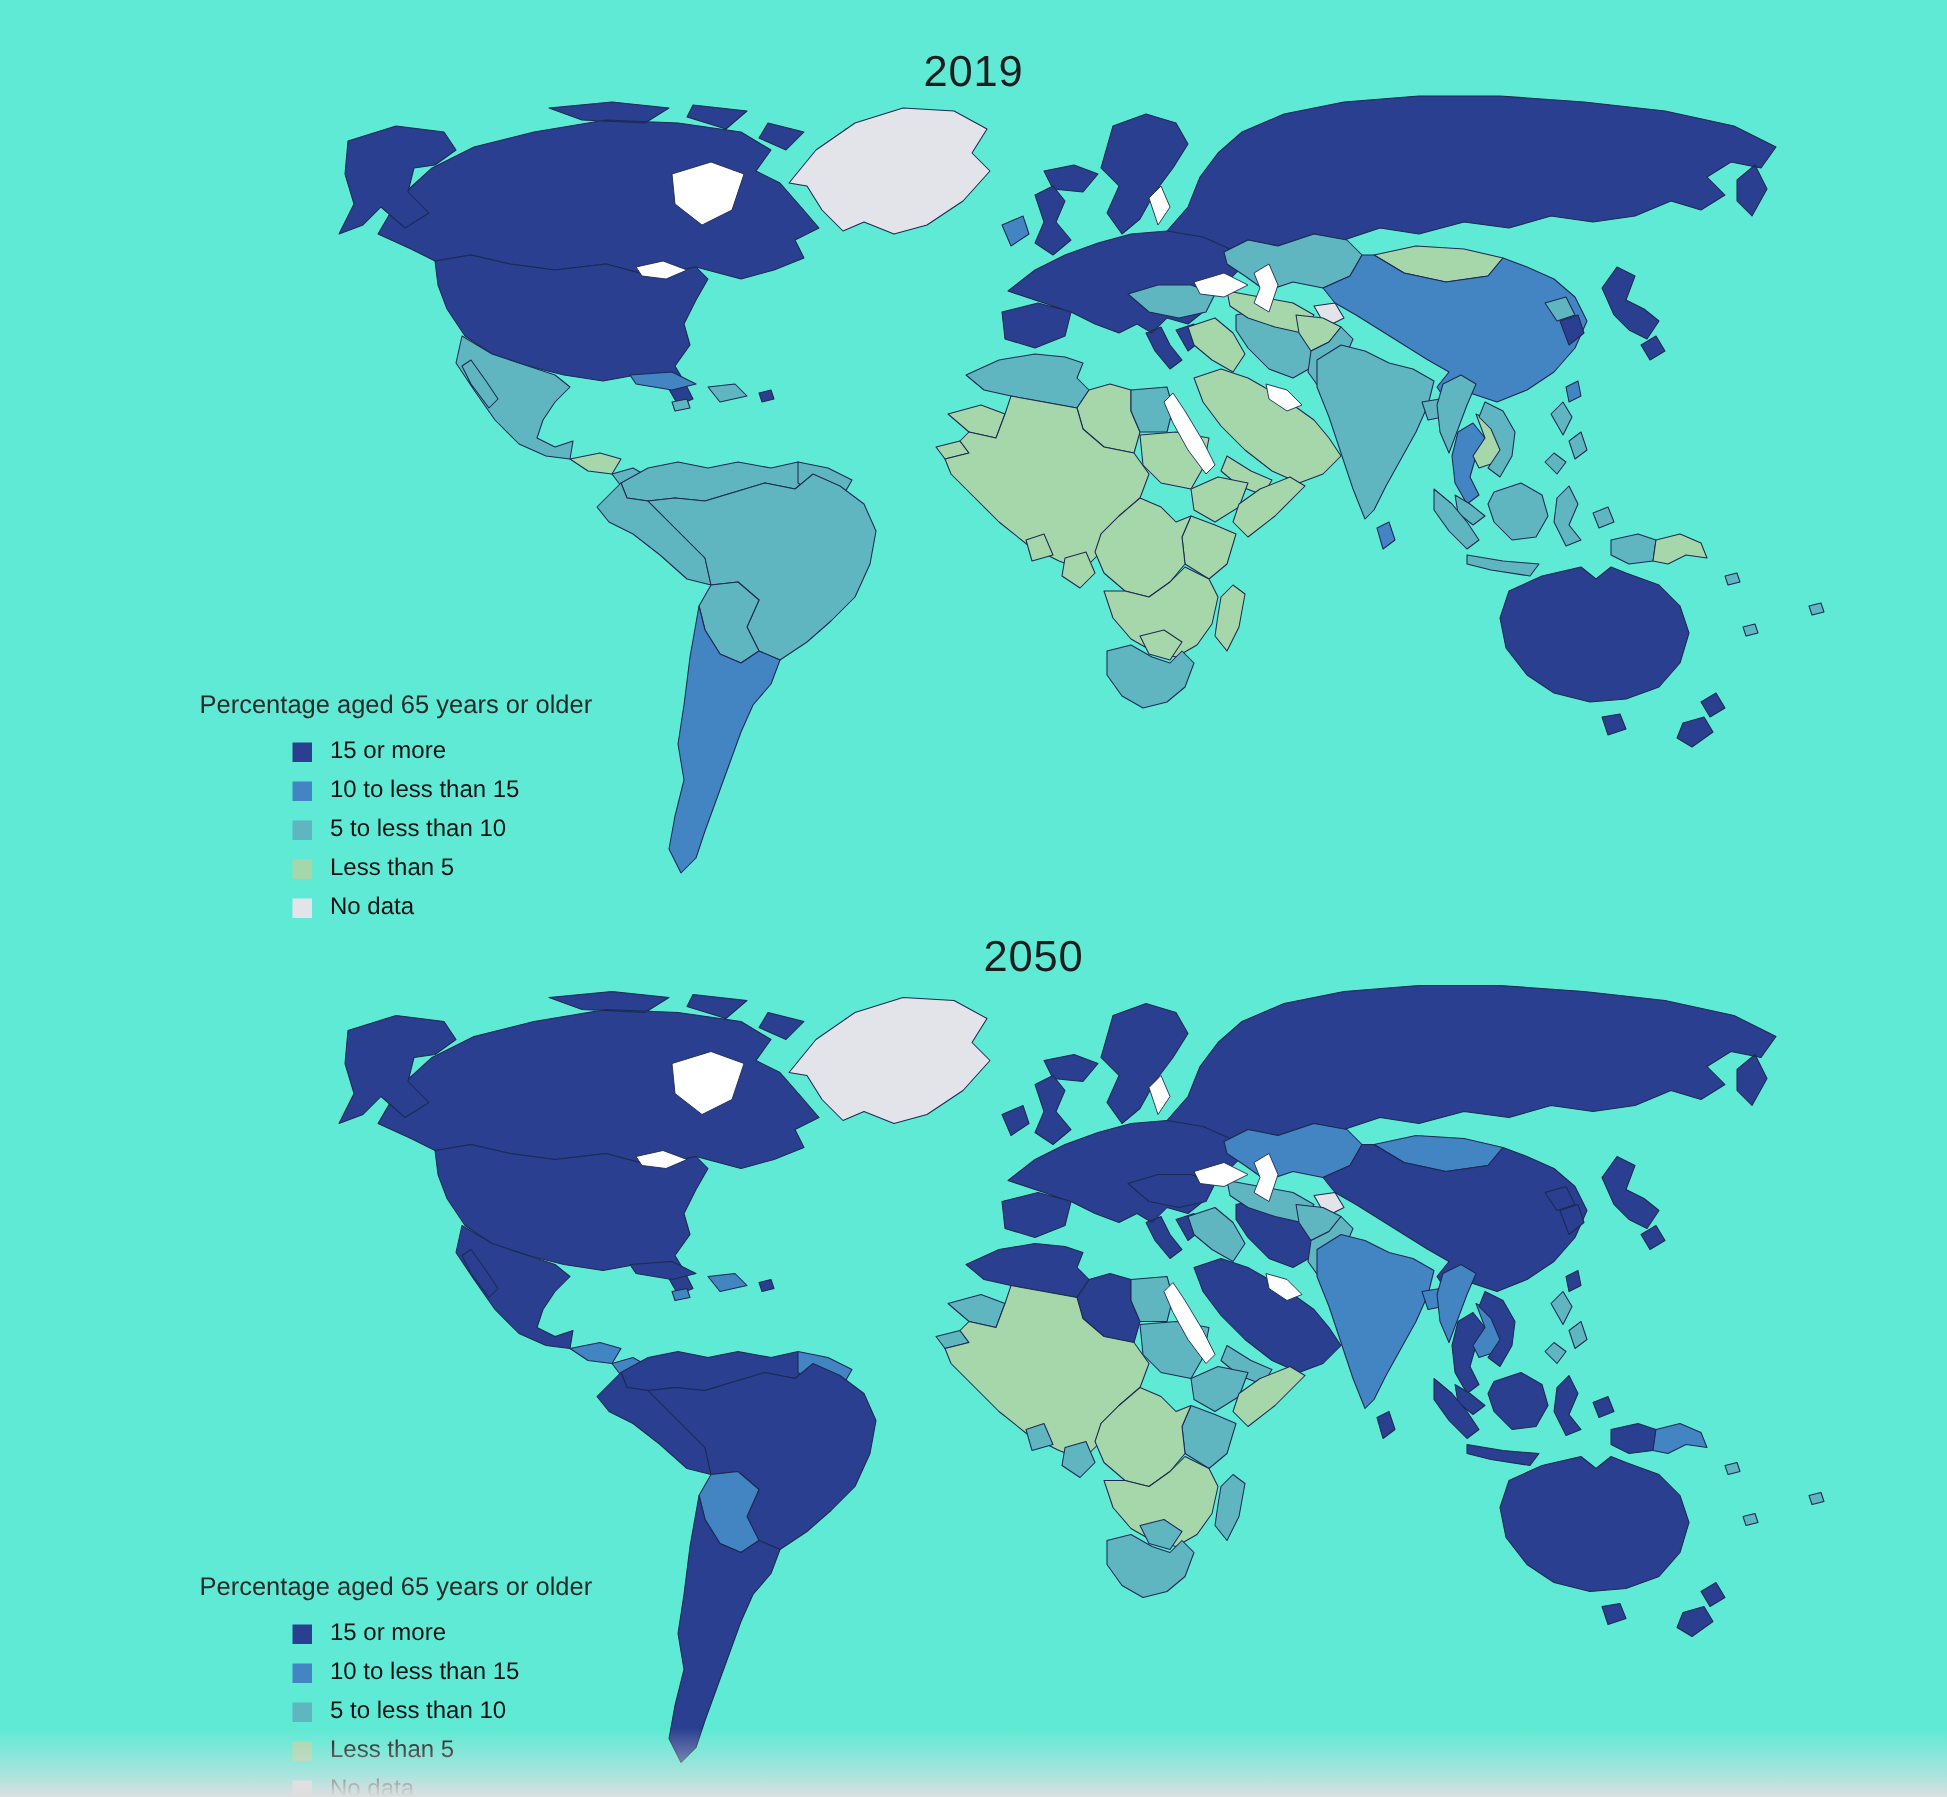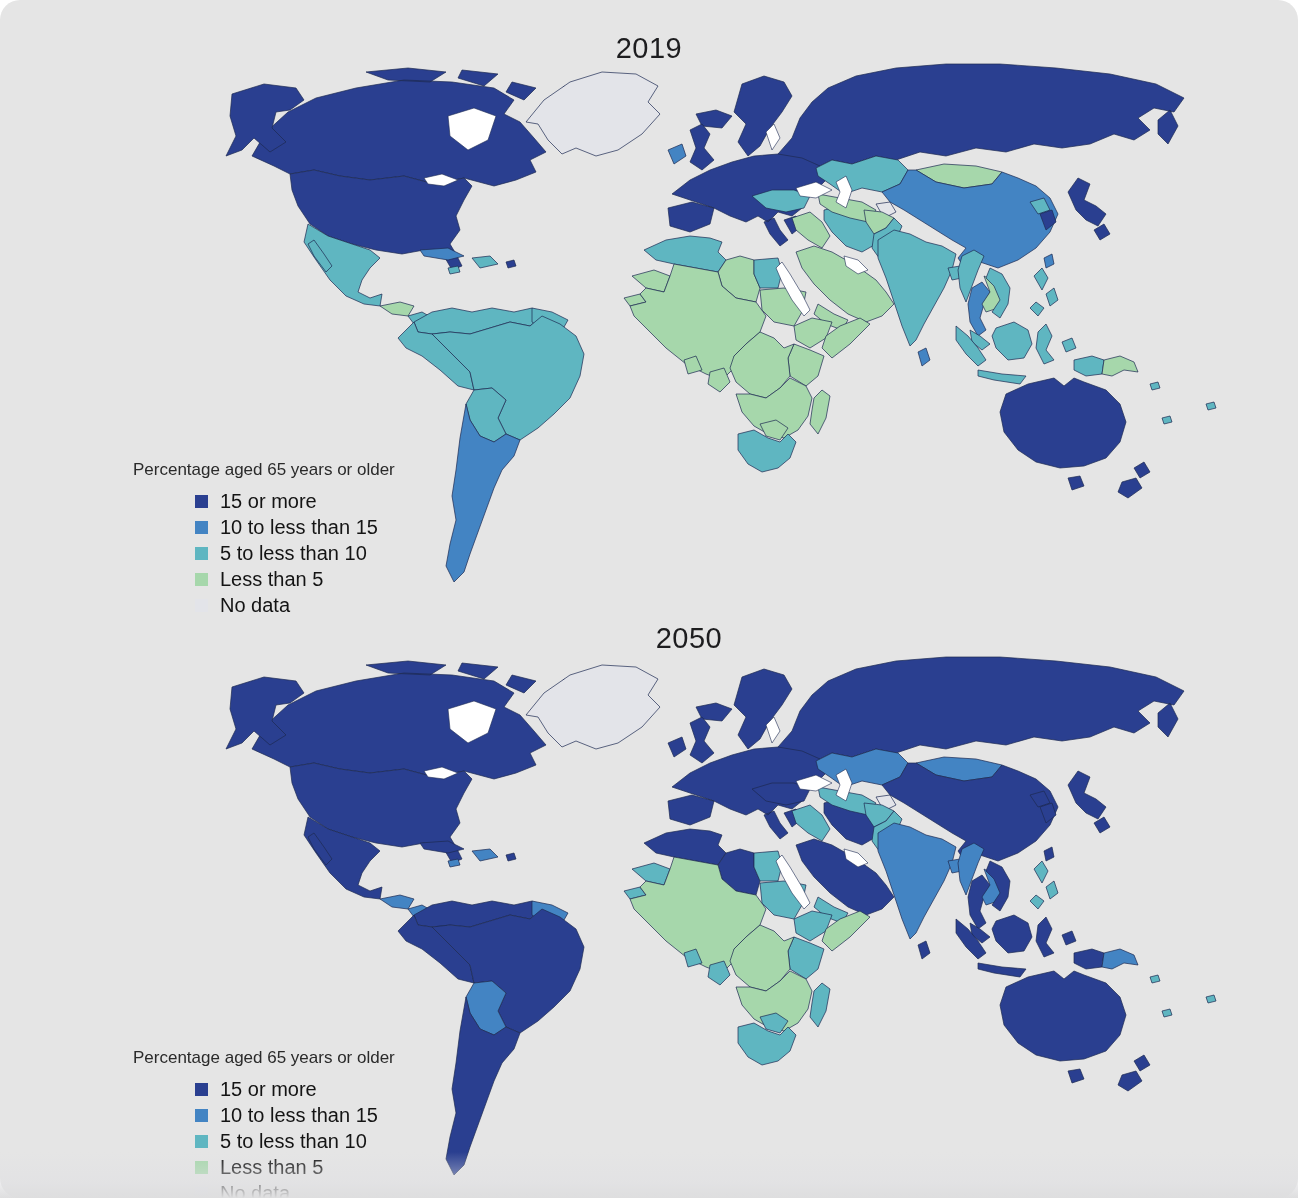--- a/index.html
+++ b/index.html
@@ -1,36 +1,36 @@
 <!DOCTYPE html>
 <html><head>
 <meta charset="utf-8">
 <style>
   html,body{margin:0;padding:0;background:#ffffff;}
   body{width:1298px;height:1198px;overflow:hidden;position:relative;
        font-family:"Liberation Sans","DejaVu Sans",sans-serif;}
-  .page{position:absolute;inset:0;background:#e5e5e5;border-radius:20px;}
+  .page{position:absolute;inset:0;background:#5eead4;}
   .map-title{position:absolute;left:0;width:1298px;text-align:center;
              font-size:29px;color:#1d1d1f;letter-spacing:.5px;font-weight:500;}
   #title-2019{top:8px;}
   #title-2050{top:598px;margin-left:40px;}
   .map-slot{position:absolute;left:118px;width:1180px;height:525px;}
   #map-slot-2019{top:60px;}
   #map-slot-2050{top:653px;}
   .map-slot svg{display:block;width:1180px;height:525px;}
   .map-slot path{stroke:#1c2a52;stroke-width:0.7;stroke-linejoin:round;}
   .map-slot path.water{fill:#ffffff;stroke:#1c2a52;stroke-width:0.6;}
   .legend{position:absolute;left:133px;width:330px;}
   #legend-2019{top:460px;}
   #legend-2050{top:1048px;}
   .legend-title{font-size:17px;color:#2a2a2a;margin:0 0 8px 0;}
   .legend-items{margin-left:62px;}
   .legend-item{display:flex;align-items:center;height:26px;}
   .legend-swatch{width:13px;height:13px;flex:0 0 13px;margin-right:12px;}
-  .legend-label{font-size:20px;color:#141414;line-height:1;}
+  .legend-label{font-size:16px;color:#141414;line-height:1;}
   .bottom-fade{position:absolute;left:0;right:0;bottom:0;height:46px;
     background:linear-gradient(to bottom,rgba(230,230,232,0) 0%,rgba(224,224,227,.55) 65%,#dededf 100%);
     pointer-events:none;}
 </style>
 </head>
 <body>
 
 <div class="page">
 
   <h2 class="map-title" id="title-2019">2019</h2>

